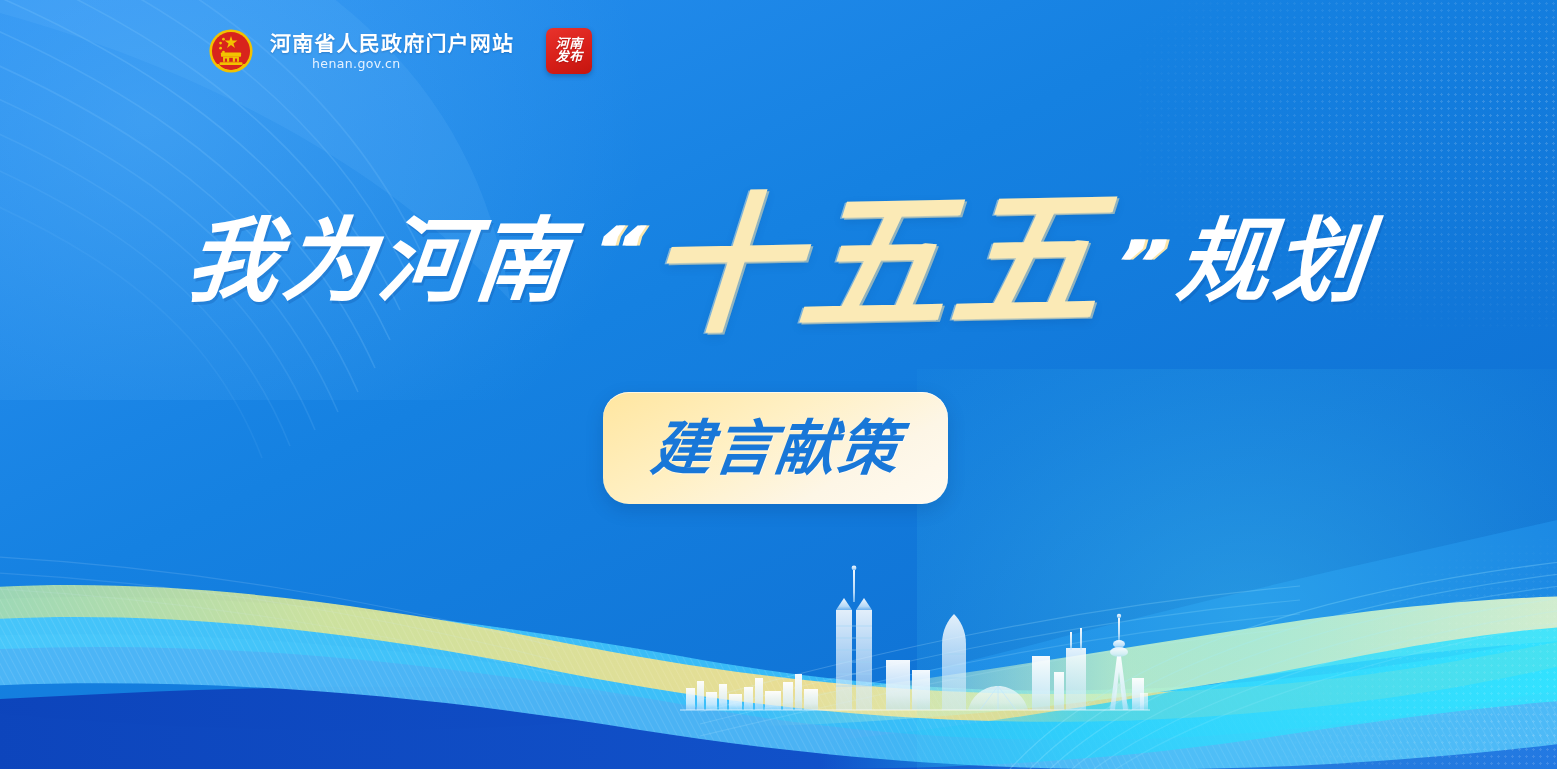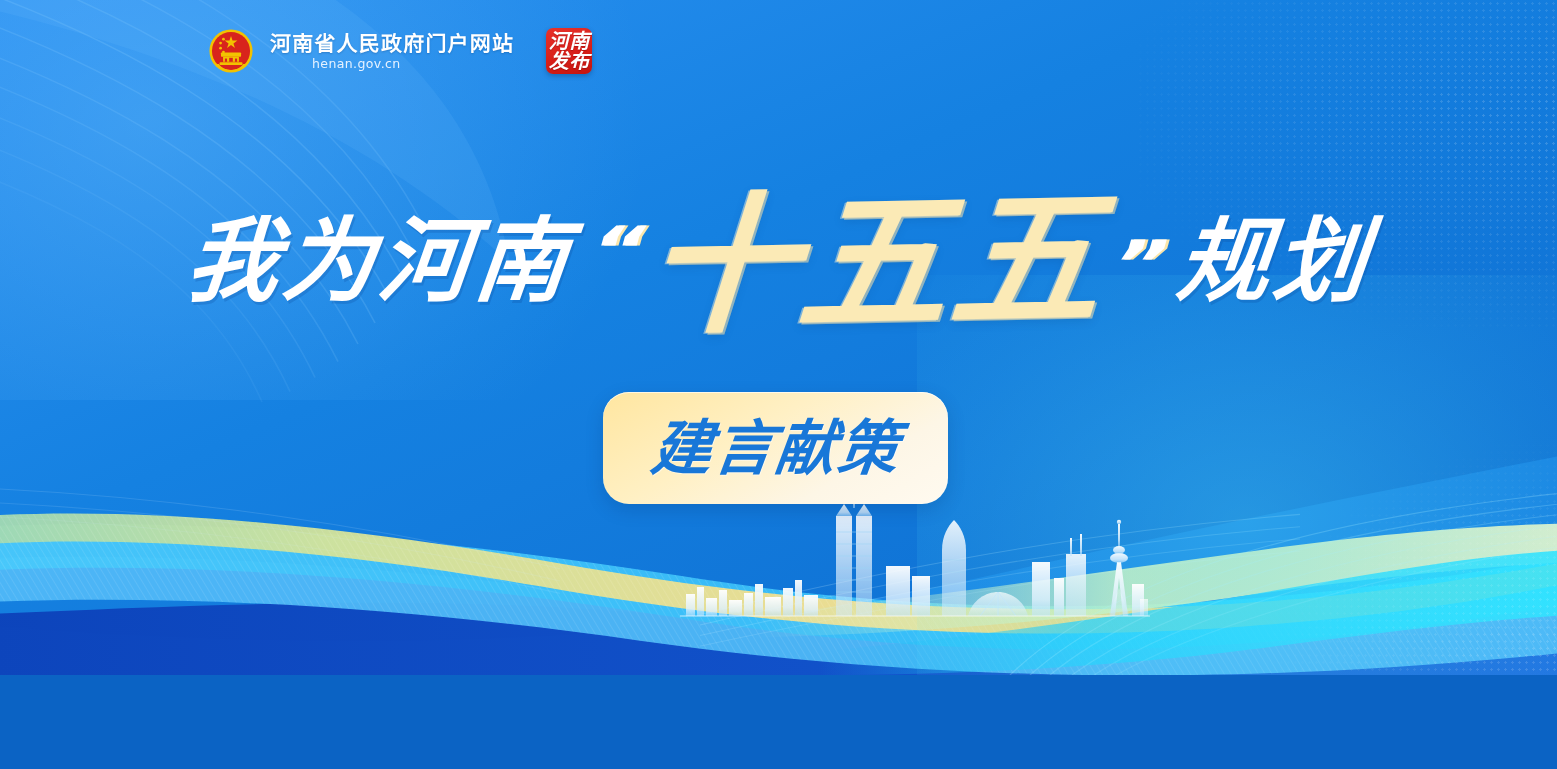--- a/index.html
+++ b/index.html
@@ -4,21 +4,21 @@
 <title>我为河南"十五五"规划建言献策</title>
 <style>
   html,body{margin:0;padding:0;}
   body{
     background:#0b63c4;
     font-family:"Liberation Sans","DejaVu Sans",sans-serif;
   }
   .banner{
     position:relative;
     width:1557px;
-    height:675px;
+    height:769px;
     overflow:hidden;
     background:#1380e0;
     background:linear-gradient(165deg,#2a8ff0 0%,#1380e0 38%,#0f7ad9 62%,#0d6fd0 100%);
   }
 
   
   .bg-layer{position:absolute;inset:0;pointer-events:none;}
   .bg-svg{position:absolute;inset:0;width:100%;height:100%;display:block;}
 
   
@@ -70,23 +70,24 @@
   }
   .hn-badge{
     margin-left:16px;
     width:46px;height:46px;border-radius:7px;
     background:linear-gradient(160deg,#e8332c 0%,#d81f19 55%,#c4150f 100%);
     display:flex;flex-direction:column;align-items:center;justify-content:center;
     box-shadow:0 2px 5px rgba(0,30,70,.3);
     flex:0 0 auto;
   }
   .hn-badge span{
-    color:#fff;font-size:20px;font-weight:bold;line-height:1.02;
+    color:#fff;font-size:13px;font-weight:bold;line-height:1.02;
     letter-spacing:.5px;font-style:italic;
     text-shadow:0 1px 1px rgba(120,0,0,.4);
+    font-family:Liberation Mono, monospace;
   }
 
   
   .hero{
     position:absolute;left:0;right:0;top:112px;height:300px;
     display:flex;align-items:center;justify-content:center;
     z-index:30;pointer-events:none;
   }
   .hero-row{display:flex;align-items:center;justify-content:center;}
   .word-white{

